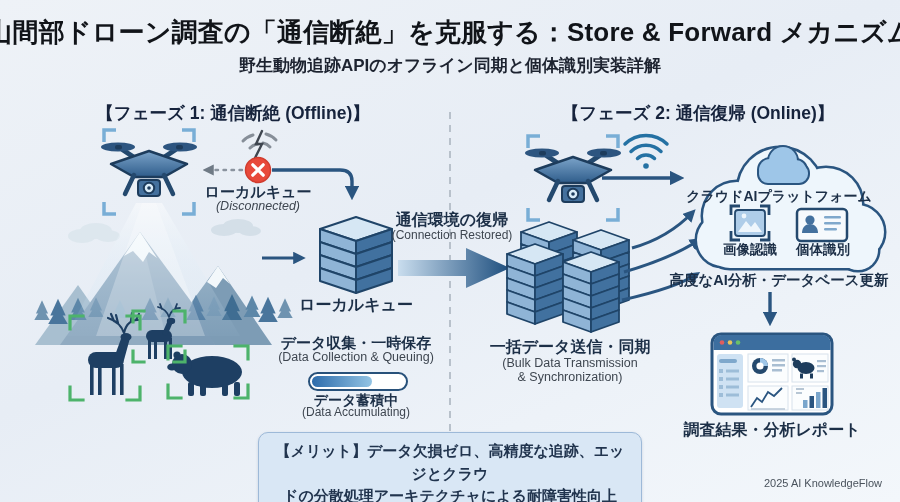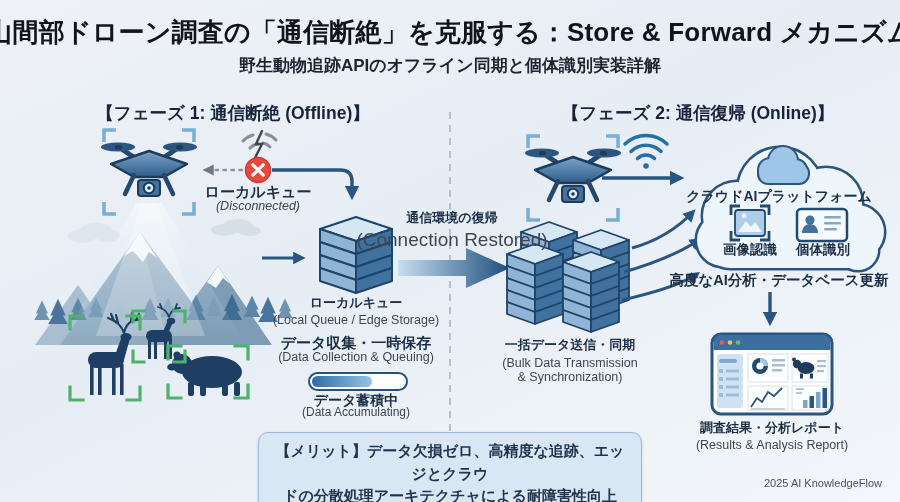--- a/index.html
+++ b/index.html
@@ -6,22 +6,22 @@
   .stage{position:relative;width:900px;height:502px;overflow:hidden;
     background:linear-gradient(155deg,#eef2f7 0%,#e7edf5 45%,#f3f7fb 100%);
     font-family:"Liberation Sans","DejaVu Sans",sans-serif;color:#1c2f47;}
   svg.canvas{position:absolute;left:0;top:0;}
   .lbl{position:absolute;transform:translateX(-50%);text-align:center;white-space:nowrap;line-height:1.15;}
   .jp{font-weight:700;color:#1c2f47;}
   .en{font-weight:400;color:#3e4650;}
   .title{font-size:26px;font-weight:800;color:#111419;letter-spacing:.2px;}
   .subtitle{font-size:17px;font-weight:700;color:#1d2330;}
   .phase{font-size:17.5px;font-weight:800;color:#16233c;}
-  .s16{font-size:13px}.s15{font-size:15px}.s14{font-size:14px}.s145{font-size:14.5px}
-  .s135{font-size:13.5px}.s13{font-size:19px}.s125{font-size:12.5px}.s12{font-size:12px}
+  .s16{font-size:16px}.s15{font-size:15px}.s14{font-size:14px}.s145{font-size:14.5px}
+  .s135{font-size:13.5px}.s13{font-size:12px}.s125{font-size:12.5px}.s12{font-size:12px}
   .progress{position:absolute;left:308px;top:372px;width:96px;height:15px;background:#ffffff;
     border:2.5px solid #28517a;border-radius:10px;}
   .progress .fill{position:absolute;left:2px;top:2px;bottom:2px;width:63%;
     background:linear-gradient(90deg,#2e6cab,#93c4e4);border-radius:7px;}
   .merit{position:absolute;left:258px;top:432px;width:384px;box-sizing:border-box;
     padding:7px 10px 8px;background:#d9e7f5;border:1.6px solid #9db9d8;border-radius:10px;
     text-align:center;font-size:15px;font-weight:700;color:#21344e;line-height:1.5;
     box-shadow:0 1px 3px rgba(40,70,110,.18);}
   .footer{position:absolute;right:18px;top:477px;font-size:11px;color:#49525c;}
 </style>
@@ -330,41 +330,39 @@
 <div class="lbl phase" style="left:233px;top:103px;">【フェーズ 1: 通信断絶 (Offline)】</div>
 <div class="lbl phase" style="left:698px;top:103px;">【フェーズ 2: 通信復帰 (Online)】</div>
 
 <div class="lbl jp s15" style="left:258px;top:183px;">ローカルキュー</div>
 <div class="lbl en s125" style="left:258px;top:199px;font-style:italic;">(Disconnected)</div>
 
 <div class="lbl jp s16" style="left:452px;top:211px;">通信環境の復帰</div>
 <div class="lbl en s13" style="left:452px;top:229px;">(Connection Restored)</div>
 
 <div class="lbl jp s16" style="left:356px;top:296px;">ローカルキュー</div>
-<div class="lbl en s125" style="left:356px;top:313px;">(Local Queue / Edge Storage)</div>
 <div class="lbl jp s15" style="left:356px;top:334px;">データ収集・一時保存</div>
 <div class="lbl en s125" style="left:356px;top:350px;">(Data Collection &amp; Queuing)</div>
 
 <div class="progress">
       <div class="fill"></div>
     </div>
 <div class="lbl jp s14" style="left:356px;top:392px;">データ蓄積中</div>
 <div class="lbl en s12" style="left:356px;top:406px;">(Data Accumulating)</div>
 
 <div class="lbl jp s16" style="left:570px;top:338px;">一括データ送信・同期</div>
 <div class="lbl en s125" style="left:570px;top:356px;text-align:right;">(Bulk Data Transmission</div>
 <div class="lbl en s125" style="left:570px;top:370px;">&amp; Synchronization)</div>
 
 <div class="lbl jp s14" style="left:779px;top:188px;">クラウドAIプラットフォーム</div>
 <div class="lbl jp s135" style="left:750px;top:242px;">画像認識</div>
 <div class="lbl jp s135" style="left:823px;top:242px;">個体識別</div>
 <div class="lbl jp s145" style="left:779px;top:272px;">高度なAI分析・データベース更新</div>
 
 <div class="lbl jp s16" style="left:772px;top:421px;">調査結果・分析レポート</div>
-<div class="lbl en s125" style="left:772px;top:438px;">(Results &amp; Analysis Report)</div>
 
 <div class="merit">
   <span>【メリット】データ欠損ゼロ、高精度な追跡、エッジとクラウ</span><br>
   <span>ドの分散処理アーキテクチャによる耐障害性向上</span>
 </div>
 
 <div class="footer">2025 AI KnowledgeFlow</div>
 
 </div>
 

